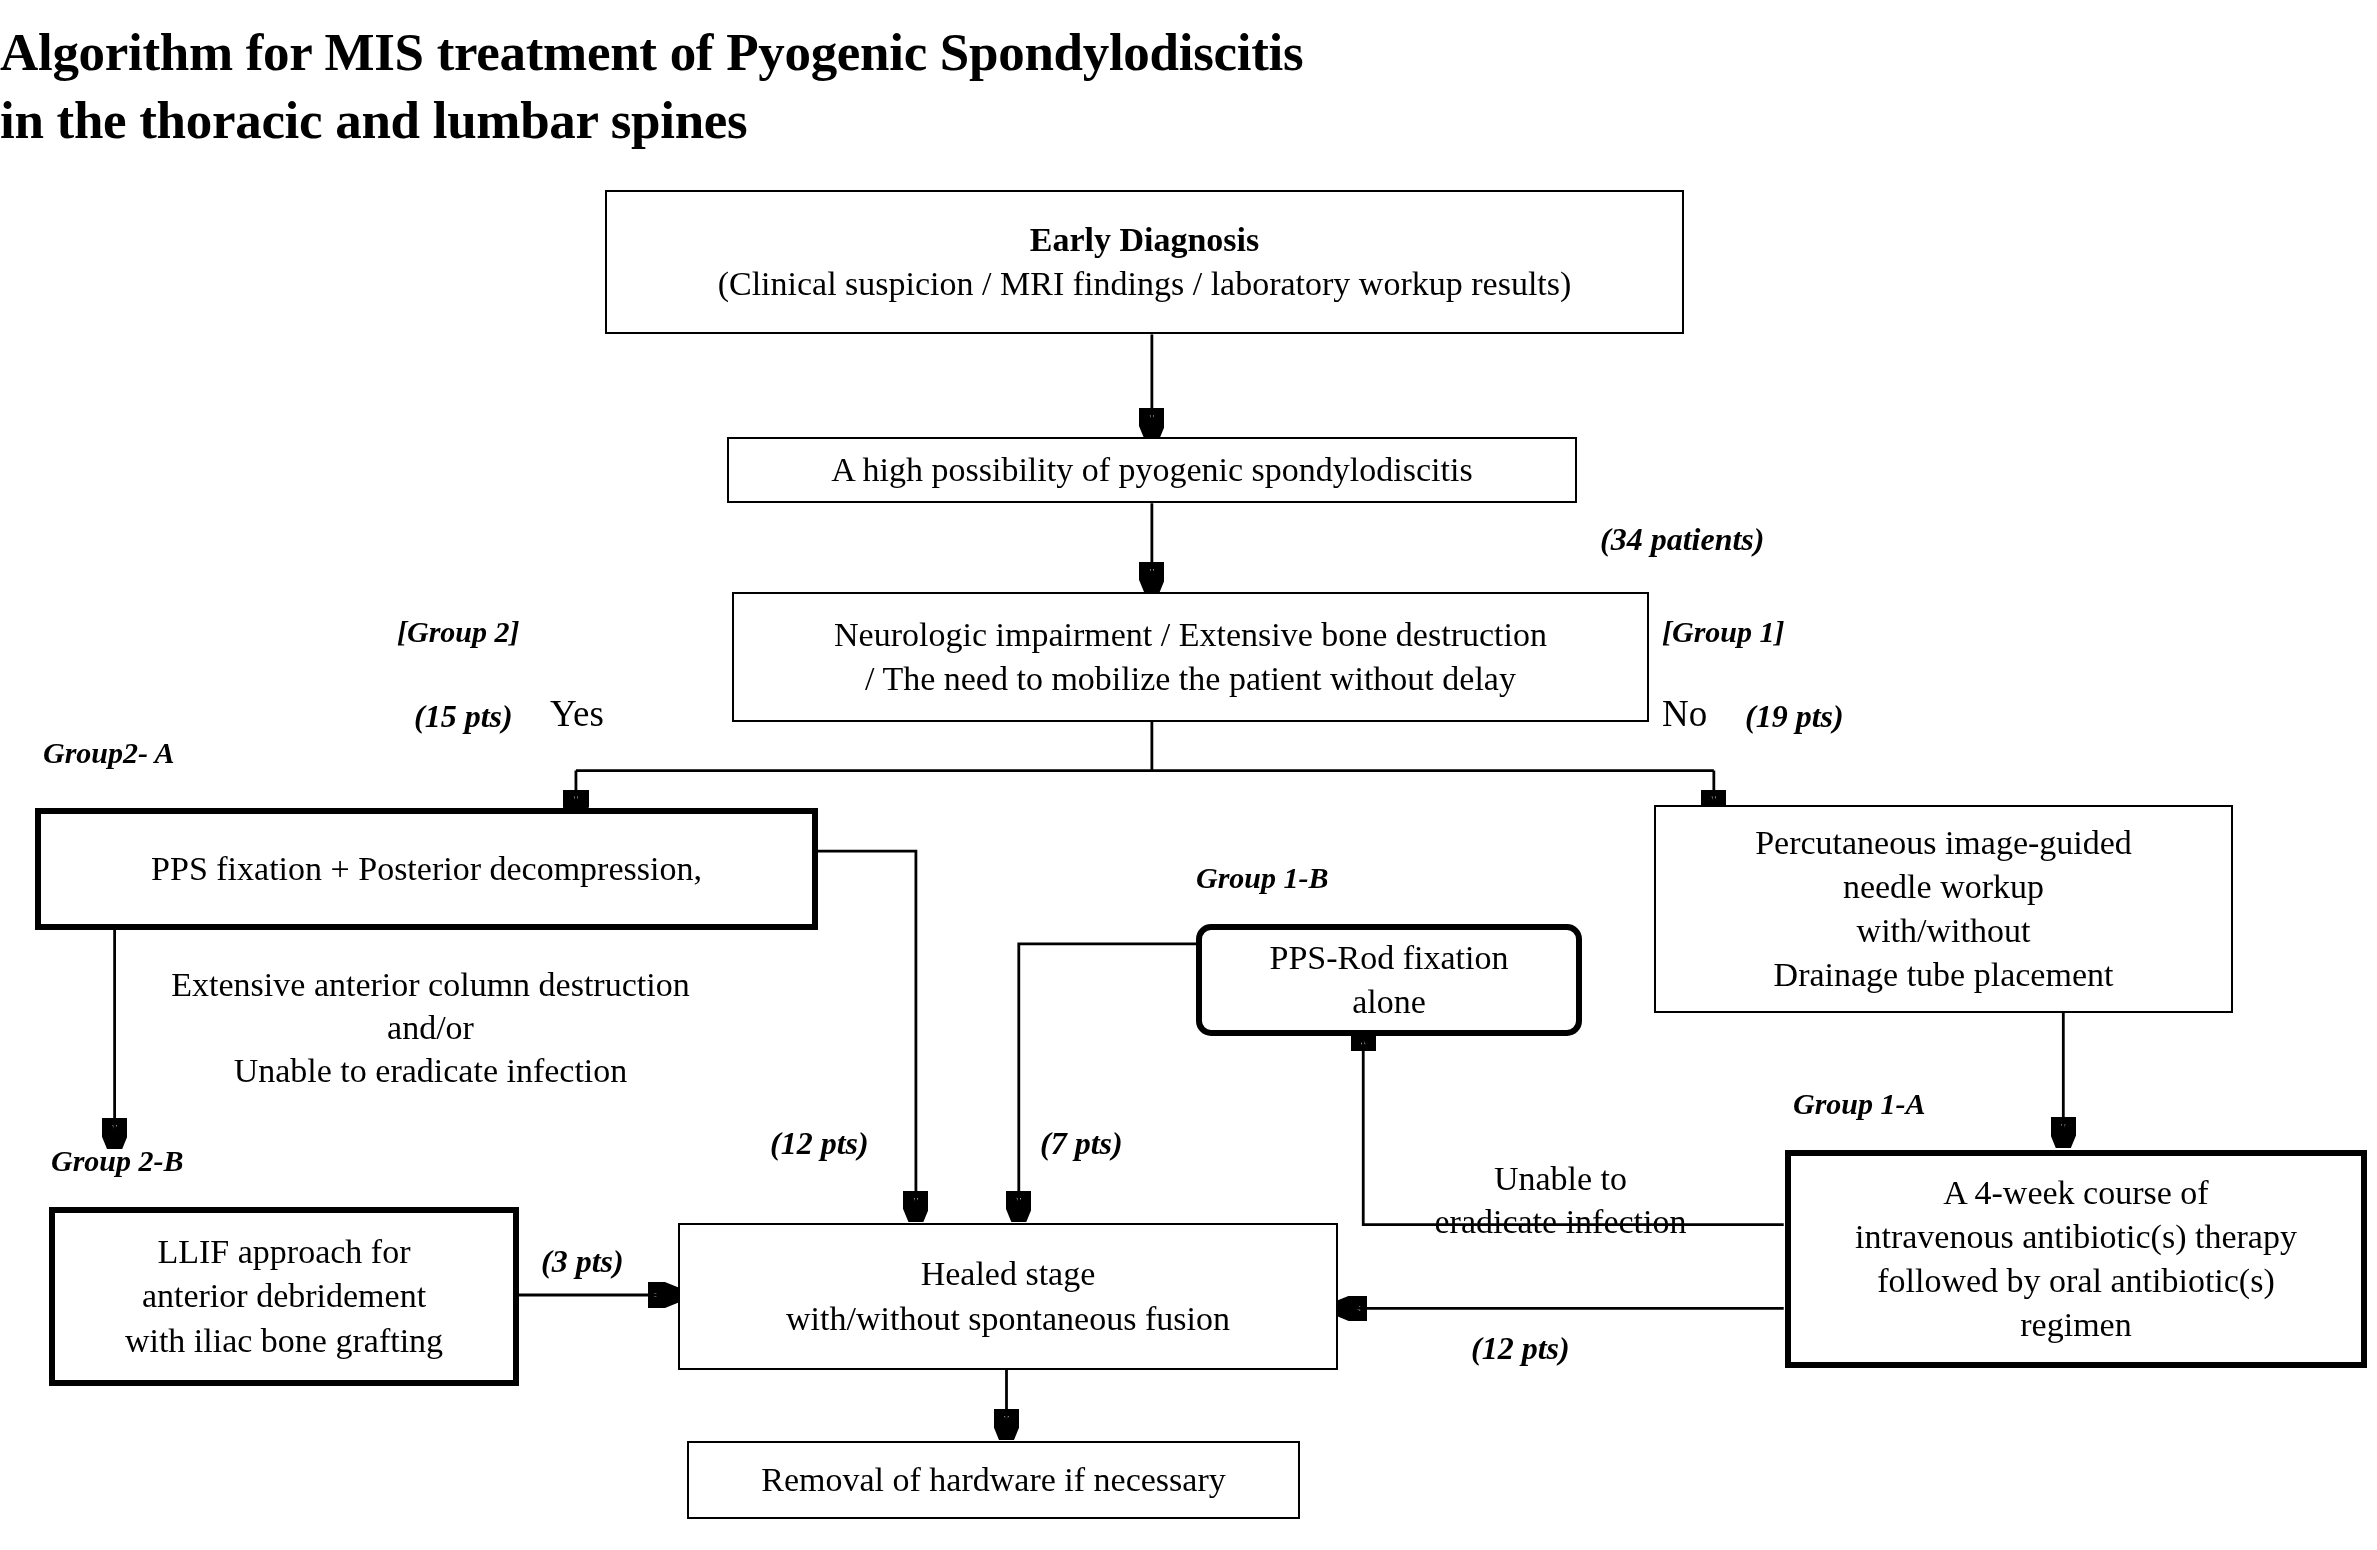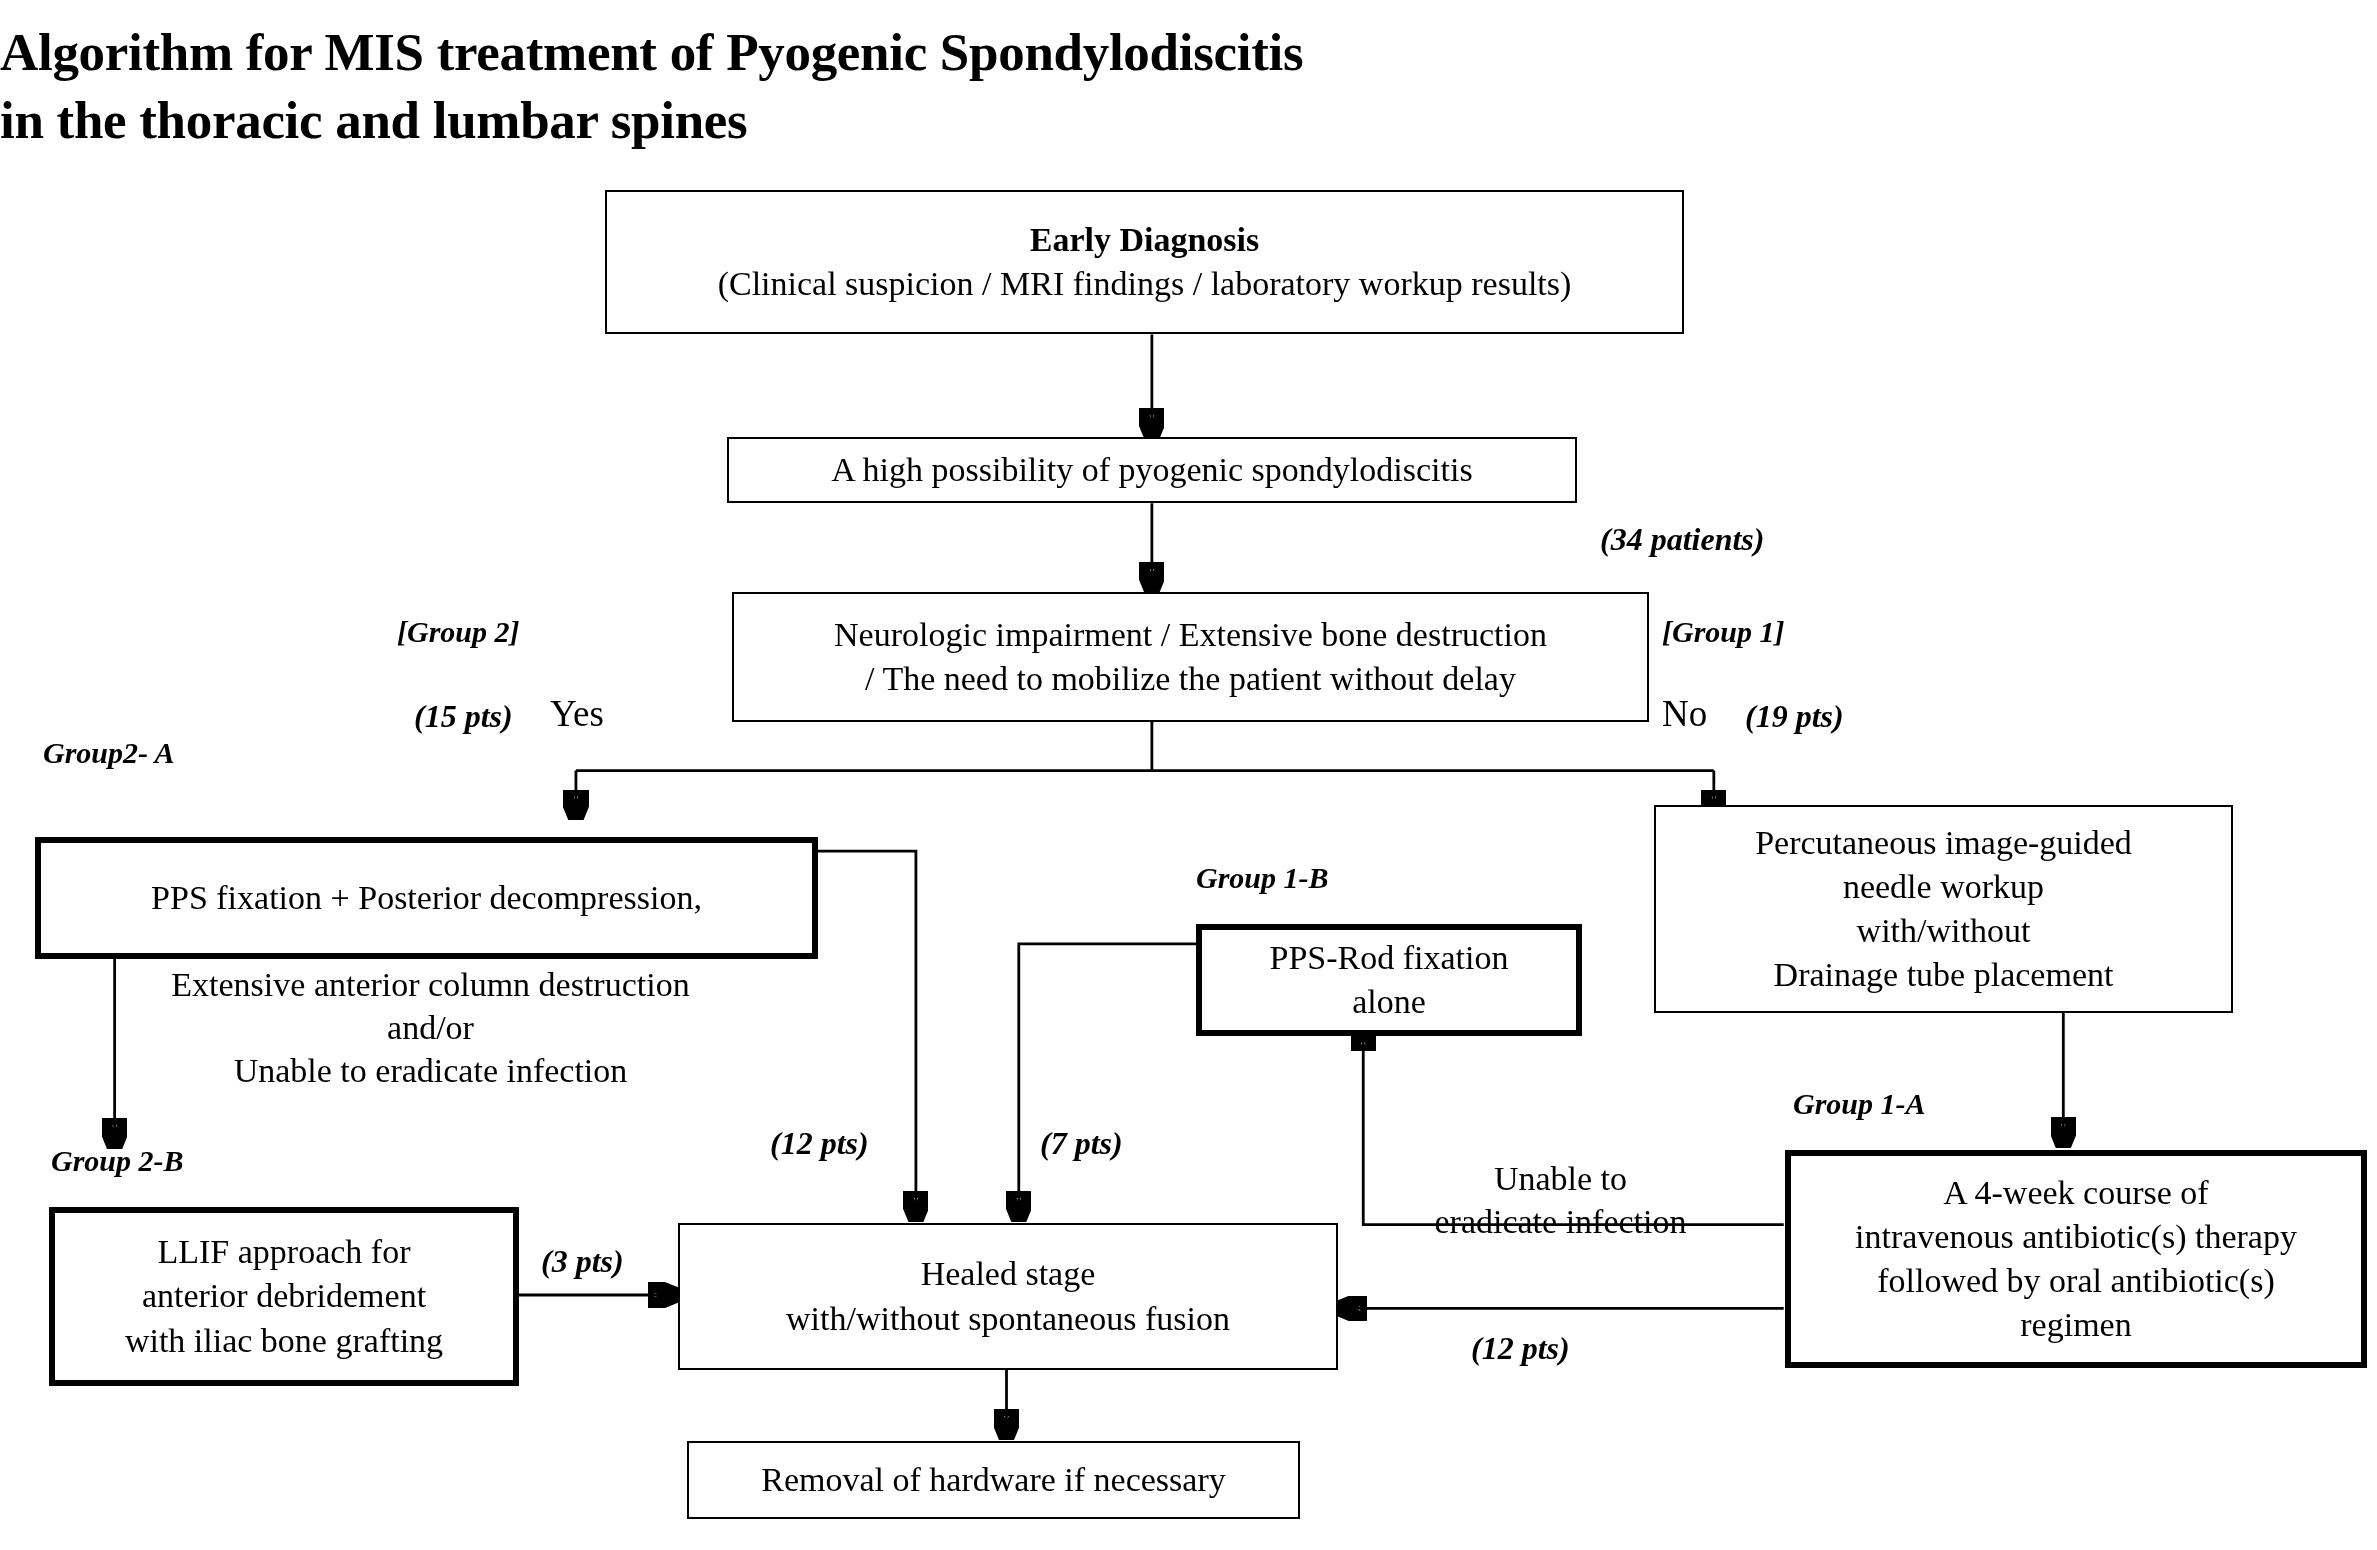--- a/index.html
+++ b/index.html
@@ -80,31 +80,31 @@
 
   <div class="box" style="left:727px;top:437px;width:850px;height:66px;">
     <span>A high possibility of pyogenic spondylodiscitis</span>
   </div>
 
   <div class="box" style="left:732px;top:592px;width:917px;height:130px;flex-direction:column;">
     <div>Neurologic impairment / Extensive bone destruction</div>
     <div>/ The need to mobilize the patient without delay</div>
   </div>
 
-  <div class="box thick" style="left:35px;top:837px;width:783px;height:122px;flex-direction:column;">
+  <div class="box thick" style="left:35px;top:808px;width:783px;height:122px;flex-direction:column;">
     <div>PPS fixation + Posterior decompression,</div>
   </div>
 
   <div class="box thick" style="left:49px;top:1207px;width:470px;height:179px;flex-direction:column;">
     <div>LLIF approach  for</div>
     <div>anterior debridement</div>
     <div>with  iliac bone grafting</div>
   </div>
 
-  <div class="box thick" style="left:1196px;top:924px;width:386px;height:112px;flex-direction:column;">
+  <div class="box thick" style="left:1196px;top:924px;width:386px;height:112px;flex-direction:column;border-radius:15px;">
     <div>PPS-Rod fixation</div>
     <div>alone</div>
   </div>
 
   <div class="box" style="left:1654px;top:805px;width:579px;height:208px;flex-direction:column;">
     <div>Percutaneous image-guided</div>
     <div>needle workup</div>
     <div>with/without</div>
     <div>Drainage tube placement</div>
   </div>

